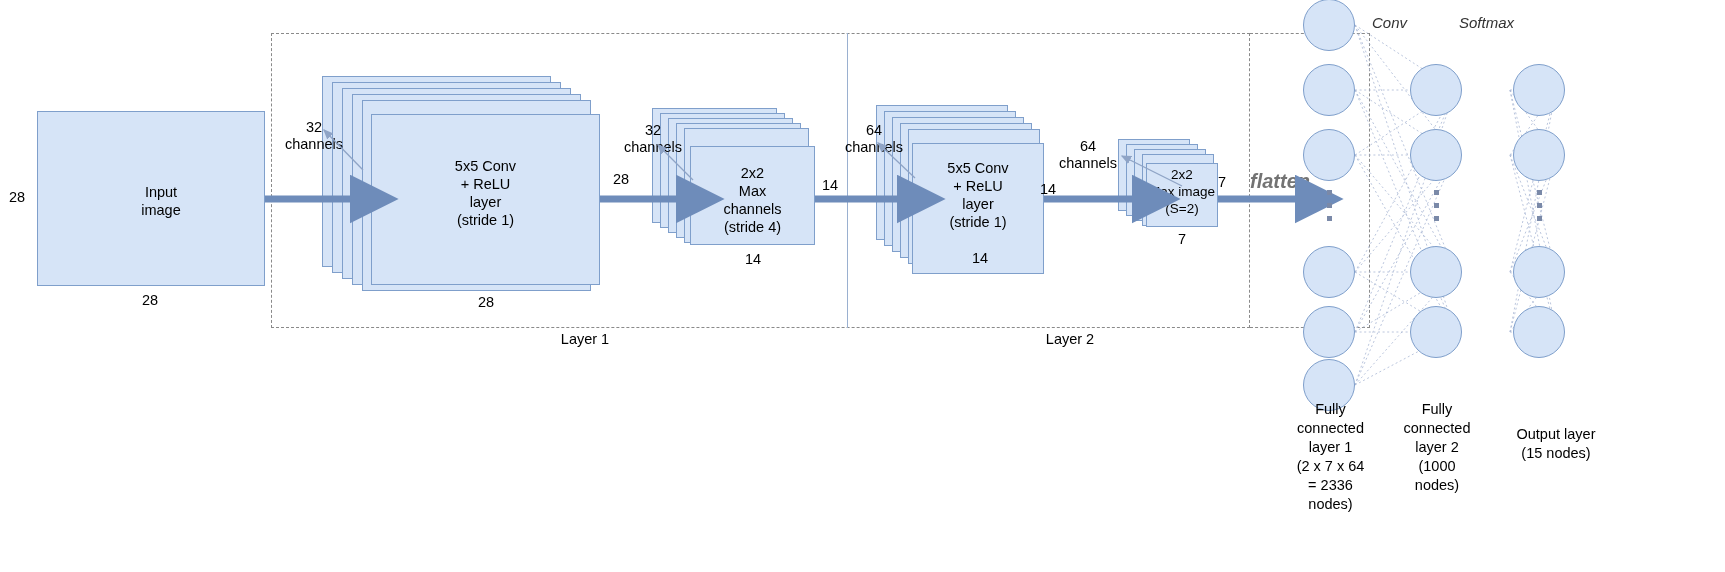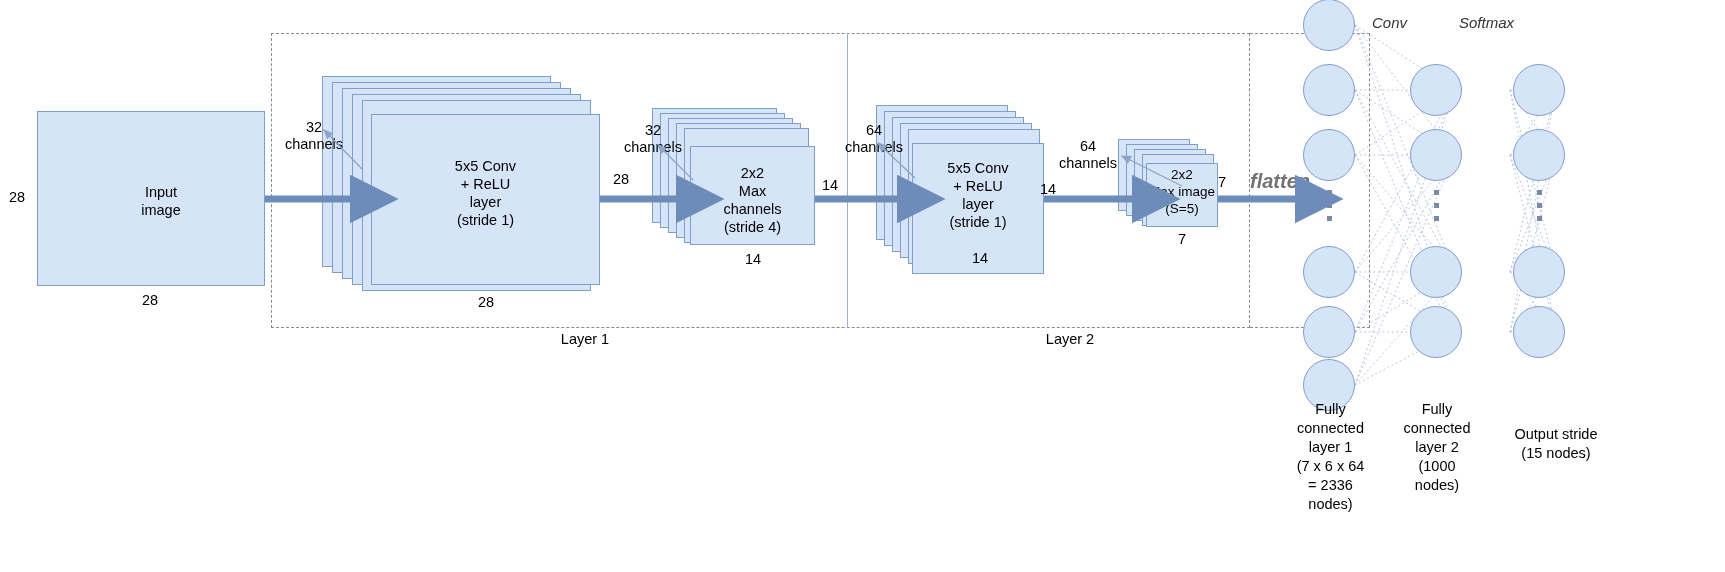--- a/index.html
+++ b/index.html
@@ -178,21 +178,21 @@
   <div class="dim" style="left:972px;top:250px;">14</div>
 
   <div class="plate" style="left:1118px;top:139px;width:72px;height:72px;"></div>
   <div class="plate" style="left:1126px;top:144px;width:72px;height:72px;"></div>
   <div class="plate" style="left:1134px;top:149px;width:72px;height:72px;"></div>
   <div class="plate" style="left:1142px;top:154px;width:72px;height:72px;"></div>
   <div class="plate" style="left:1146px;top:163px;width:72px;height:64px;"></div>
   <div class="plate-label" style="left:1146px;top:166px;width:72px;font-size:13.5px;line-height:17px;">
     <span>2x2</span><br>
     <span>Max image</span><br>
-    <span>(S=5)</span>
+    <span>(S=2)</span>
   </div>
   <div class="chan" style="left:1052px;top:138px;width:72px;">
     <span>64</span><br>
     <span>channels</span>
   </div>
   <div class="dim" style="left:1040px;top:181px;">14</div>
   <div class="dim" style="left:1178px;top:231px;">7</div>
 
   <div class="dim" style="left:1218px;top:174px;">7</div>
   <div class="flatten-label" style="left:1250px;top:170px;">flatten</div>
@@ -314,31 +314,31 @@
   <div class="node" style="left:1513px;top:246px;"></div>
   <div class="node" style="left:1513px;top:306px;"></div>
 
   <div class="act-label" style="left:1372px;top:14px;">Conv</div>
   <div class="act-label" style="left:1459px;top:14px;">Softmax</div>
 
   <div class="col-cap" style="left:1268px;top:400px;width:125px;">
     <span>Fully</span><br>
     <span>connected</span><br>
     <span>layer 1</span><br>
-    <span>(7 x 6 x 64</span><br>
+    <span>(2 x 7 x 64</span><br>
     <span>= 2336</span><br>
     <span>nodes)</span>
   </div>
 
   <div class="col-cap" style="left:1378px;top:400px;width:118px;">
     <span>Fully</span><br>
     <span>connected</span><br>
     <span>layer 2</span><br>
     <span>(1000</span><br>
     <span>nodes)</span>
   </div>
 
   <div class="col-cap" style="left:1487px;top:425px;width:138px;">
-    <span>Output stride</span><br>
+    <span>Output layer</span><br>
     <span>(15 nodes)</span>
   </div>
 
 </div>
 
 </body></html>

